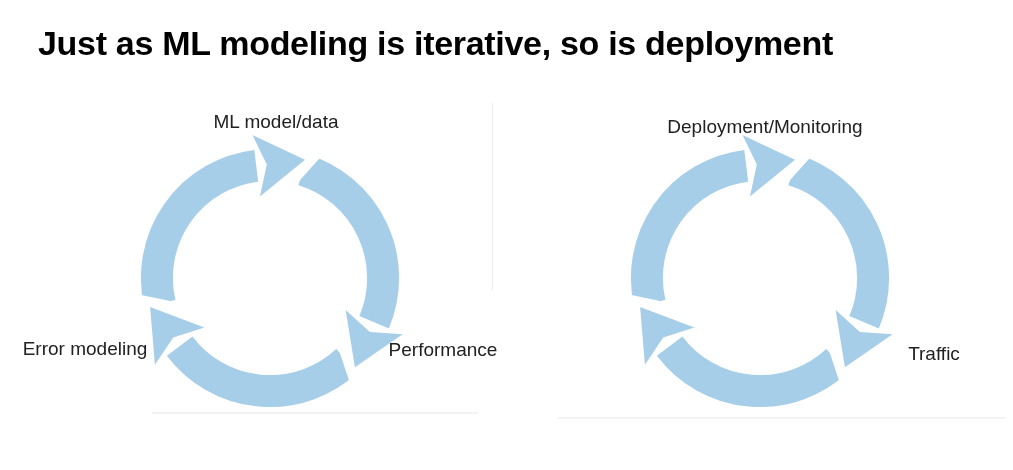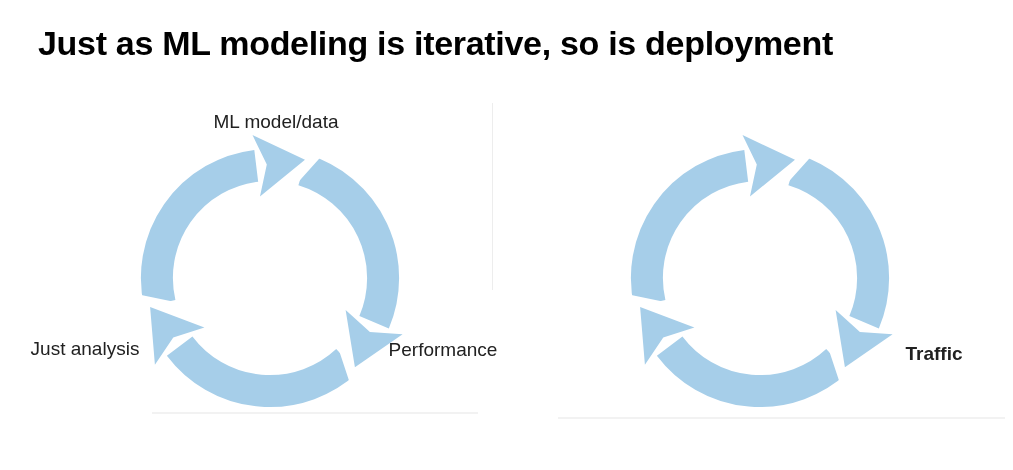--- a/index.html
+++ b/index.html
@@ -33,21 +33,21 @@
     color: #212121;
     text-align: center;
     white-space: pre-line;
     line-height: 25px;
   }
   .label-ml-top        { left: 276px; top: 121px; }
   .label-ml-left       { left:  85px; top: 348px; }
   .label-ml-right      { left: 443px; top: 349px; }
   .label-deploy-top    { left: 765px; top: 126px; }
   .label-deploy-left   { left: 572px; top: 350px; }
-  .label-deploy-right  { left: 934px; top: 353px; font-weight: bold; }
+  .label-deploy-right  { left: 934px; top: 353px; }
   .cycle-svg {
     position: absolute;
     width: 320px;
     height: 320px;
   }
   .cycle-svg.left  { left: 110px; top: 118px; }
   .cycle-svg.right { left: 600px; top: 118px; }
   .divider {
     position: absolute;
     left: 492px;
@@ -103,21 +103,22 @@
       <polygon points="29.2,165.9 91.6,178.9 50.9,194.6 24.6,229.5" fill="#ffffff"></polygon>
     </g>
     <g>
       <polygon points="182.8,39.2 140.6,73.6 147.0,43.6 133.6,16.0" fill="#a6cee9"></polygon>
       <polygon points="229.6,233.7 220.9,180.1 243.7,200.6 274.3,202.7" fill="#a6cee9"></polygon>
       <polygon points="37.6,177.1 88.5,196.3 59.3,205.8 42.1,231.3" fill="#a6cee9"></polygon>
     </g>
   </svg>
 
   <div class="cycle-label label-ml-top">ML model/data</div>
-  <div class="cycle-label label-ml-left">Just analysis</div>
+  <div class="cycle-label label-ml-left">Error modeling</div>
   <div class="cycle-label label-ml-right">Performance</div>
 
+  <div class="cycle-label label-deploy-top">Deployment/Monitoring</div>
   <div class="cycle-label label-deploy-right">Traffic</div>
 
   <div class="artifact-line left"></div>
   <div class="artifact-line right"></div>
 
 </div>
 
 </body></html>

